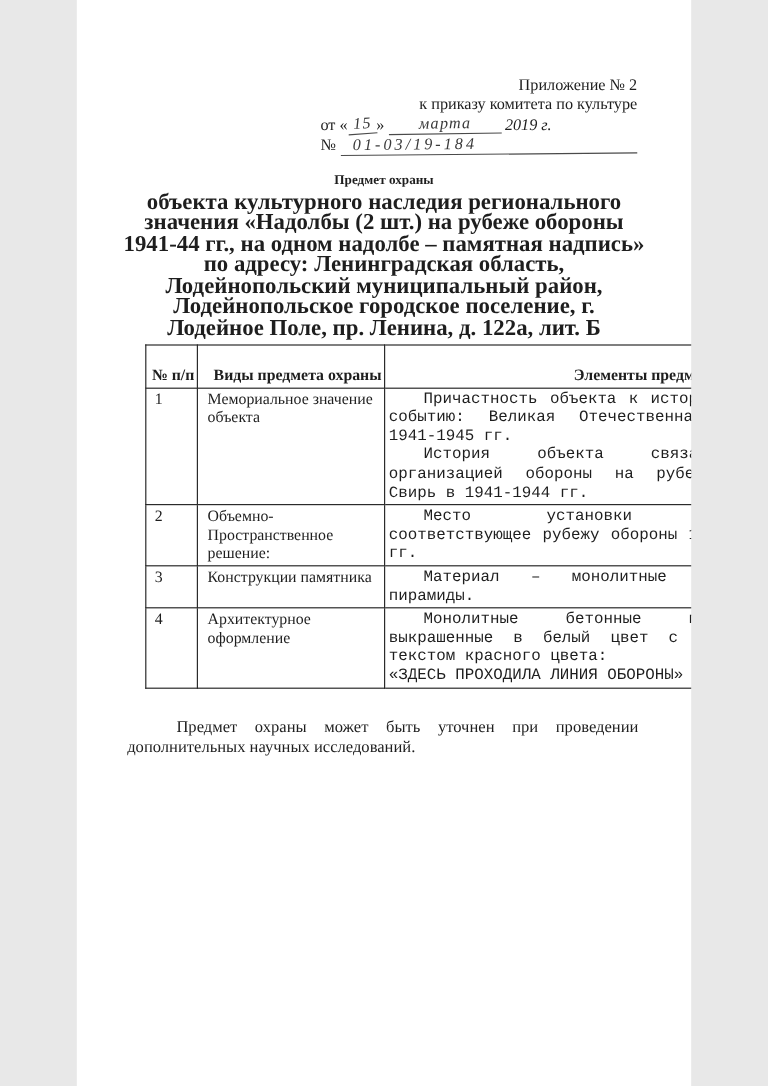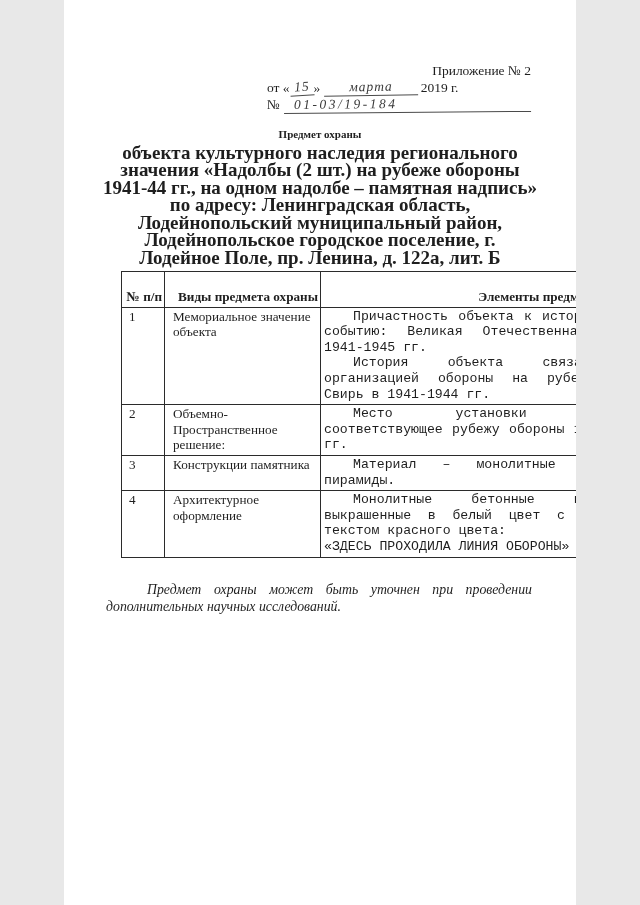--- a/index.html
+++ b/index.html
@@ -43,21 +43,21 @@
     border-bottom:1px solid #4a4a4a;
     transform:rotate(-4deg);
   }
   .hw-month {
     display:inline-block;
     min-width:94px;
     text-align:center;
     border-bottom:1px solid #4a4a4a;
     transform:rotate(-0.8deg);
   }
-  .date-year { margin-left:3px; }
+  .date-year { margin-left:3px;font-style:italic; }
   .num-underline {
     flex:1;
     border-bottom:1px solid #4a4a4a;
     margin-left:4px;
     padding-left:10px;
     letter-spacing:2.5px;
     transform:rotate(-0.5deg);
   }
 
   
@@ -104,21 +104,20 @@
     text-indent:0;
   }
 
   
   .closing {
     margin:23px 44px 16px 42px;
     font-size:13.8px;
     line-height:17.5px;
     text-align:justify;
     text-indent:41px;
-    font-style:italic;
   }
 
   
   .artifact {
     position:absolute;
     height:2px;
     background:#9a9a9a;
     opacity:.55;
     border-radius:1px;
   }
@@ -128,20 +127,21 @@
   .a4 { left:583px; top:448px; width:15px; }
   .a5 { left:558px; top:503px; width:26px; opacity:.35; }
 </style>
 </head>
 <body>
 
 <div class="page">
 
   <div class="letterhead">
     <div class="lh-line">Приложение № 2</div>
+    <div class="lh-line">к приказу комитета по культуре</div>
     <div class="date-line">
       <span>от «</span>
       <span class="hw hw-day">15</span>
       <span>»</span>
       <span> </span>
       <span class="hw hw-month">марта</span>
       <span class="date-year">2019 г.</span>
     </div>
     <div class="num-line">
       <span>№</span>

